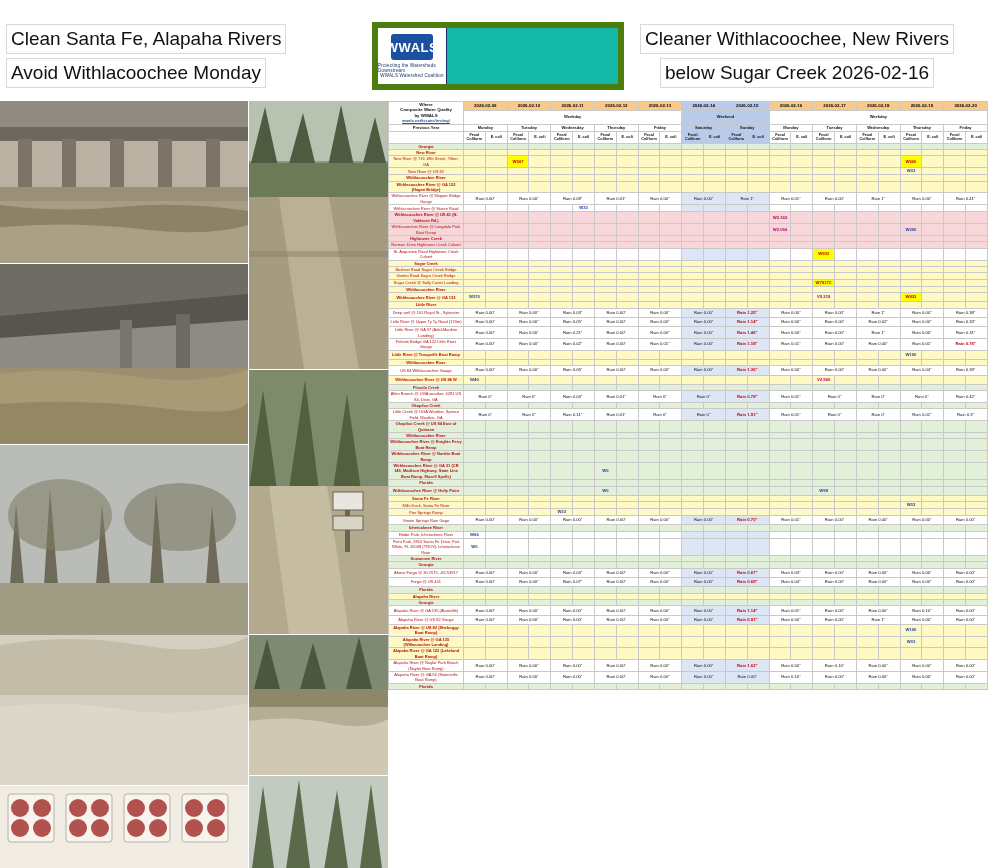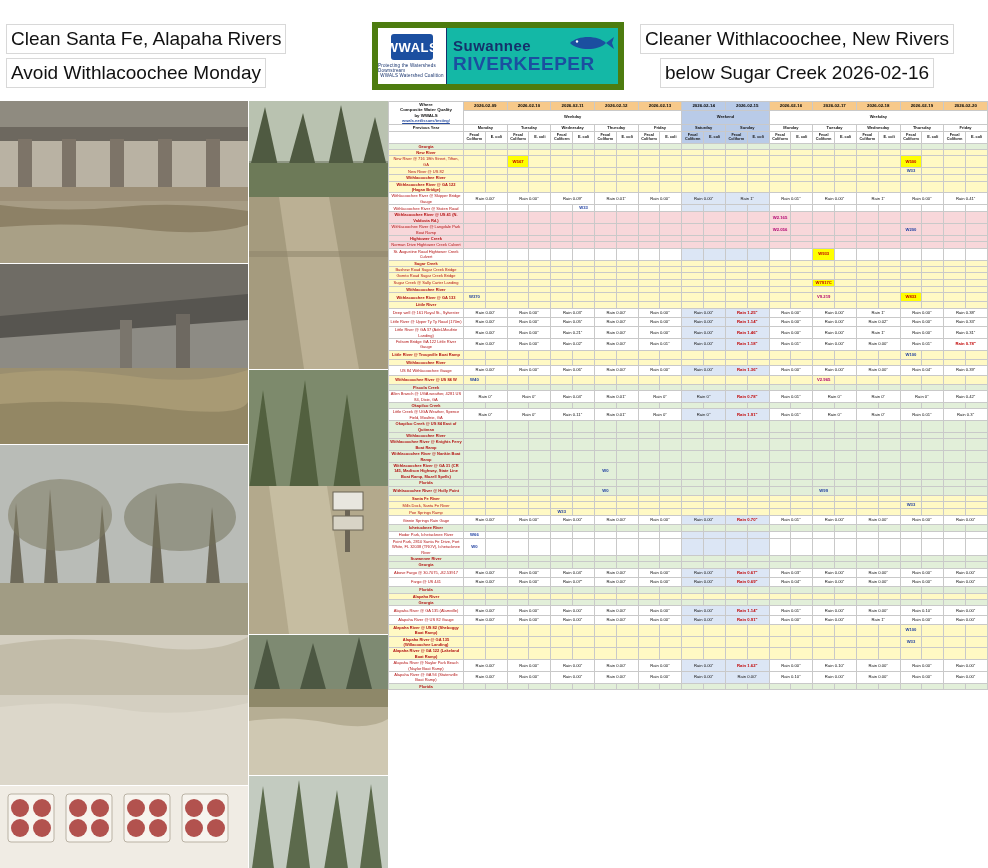--- a/index.html
+++ b/index.html
@@ -83,29 +83,20 @@
     <div class="hdr-right">
       <div class="hdr-line">Cleaner Withlacoochee, New Rivers</div><br>
       <div class="hdr-line">below Sugar Creek 2026-02-16</div>
     </div>
 
     <div id="logo">
       <div id="logo-left">
         <div class="logo-badge">WWALS</div>
         <div class="logo-sub">Protecting the Watersheds Downstream</div>
         <div class="logo-sub2">WWALS Watershed Coalition</div>
-      </div>
-      <div id="logo-right">
-        <div class="logo-t1">Suwannee</div>
-        <div class="logo-t2">RIVERKEEPER</div>
-        <svg class="fish" viewBox="0 0 46 18">
-          <path d="M2 9 C10 1, 30 1, 38 9 C30 17, 10 17, 2 9 Z" fill="#1b4fa0"></path>
-          <path d="M38 9 L46 3 L44 9 L46 15 Z" fill="#1b4fa0"></path>
-          <circle cx="9" cy="7.5" r="1.2" fill="#fff"></circle>
-        </svg>
       </div>
     </div>
   </div>
 
   <div id="photos">
 
     <div class="ph" style="left:0;top:0;width:248px;height:162px;">
       <svg width="248" height="162" viewBox="0 0 248 162" preserveAspectRatio="none">
         <rect width="248" height="162" fill="#b9b2a3"></rect>
         <rect y="0" width="248" height="30" fill="#8f8b80"></rect>

